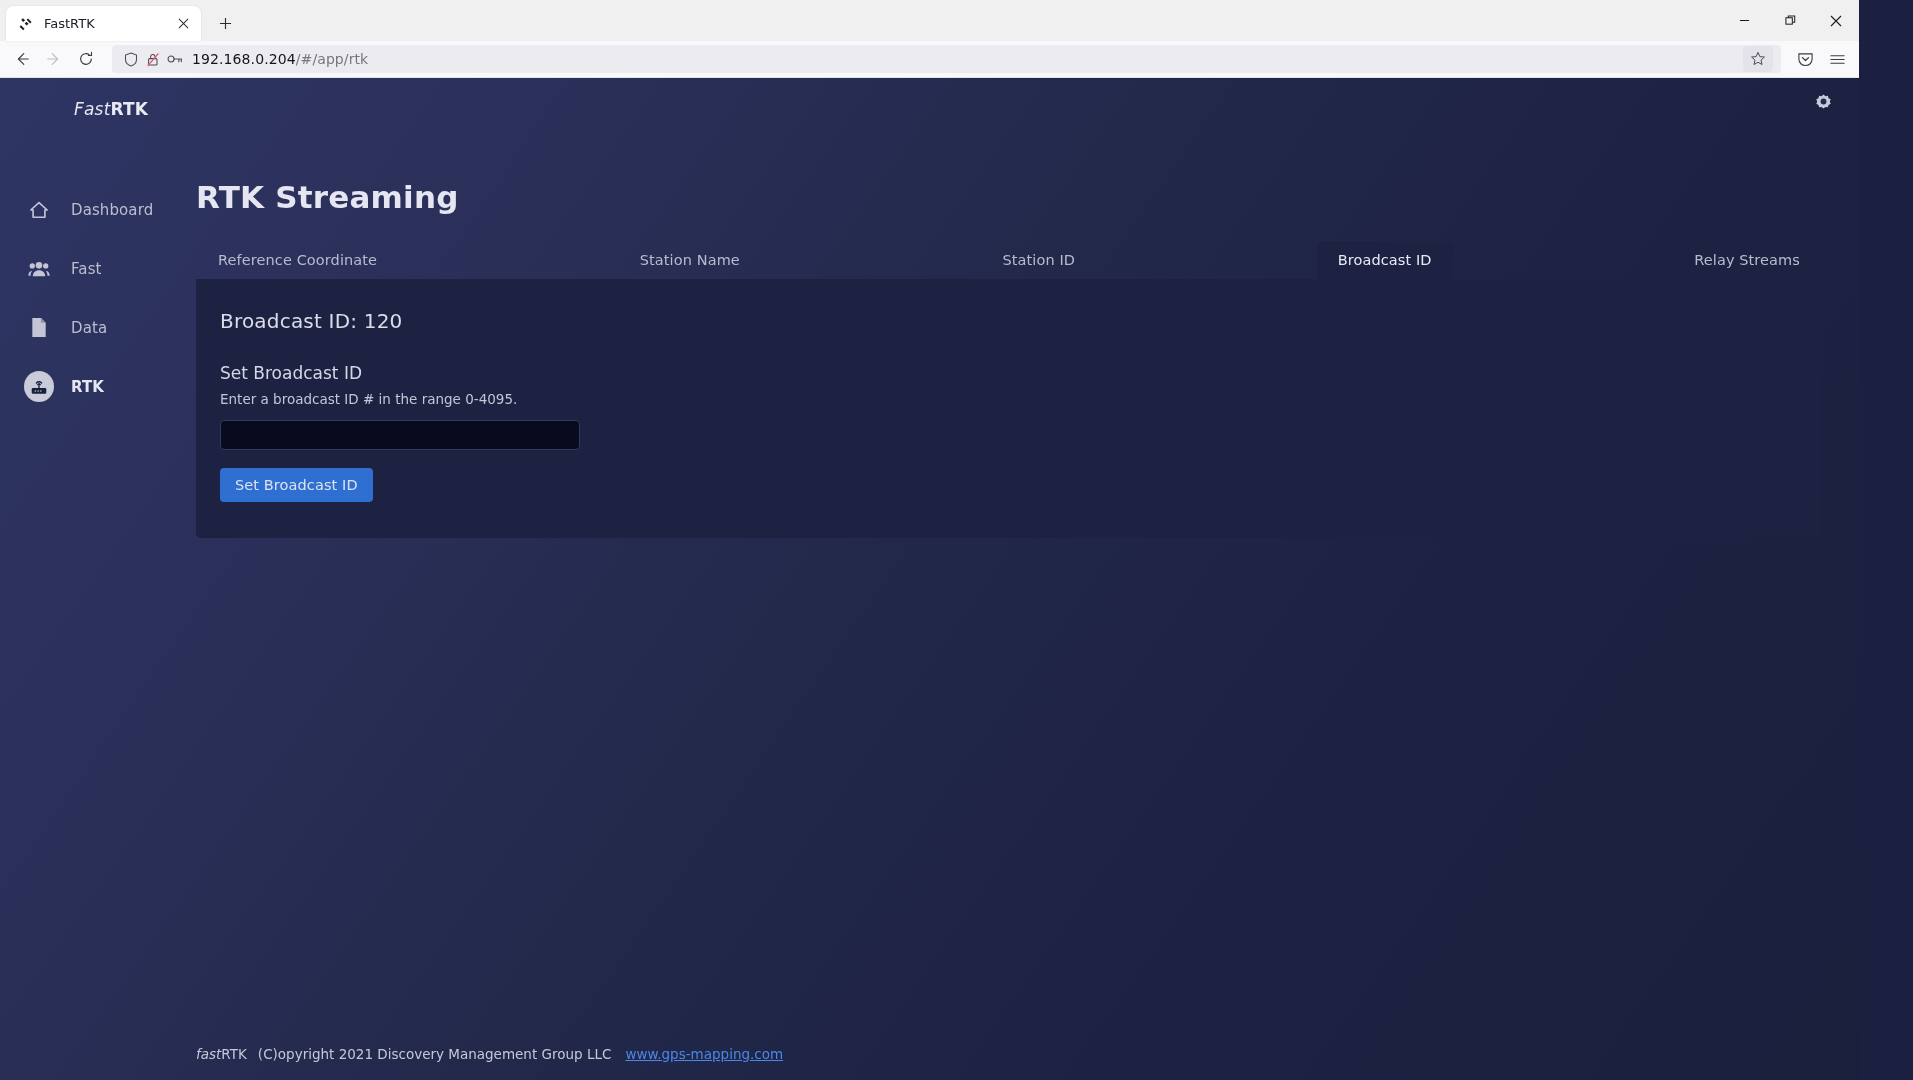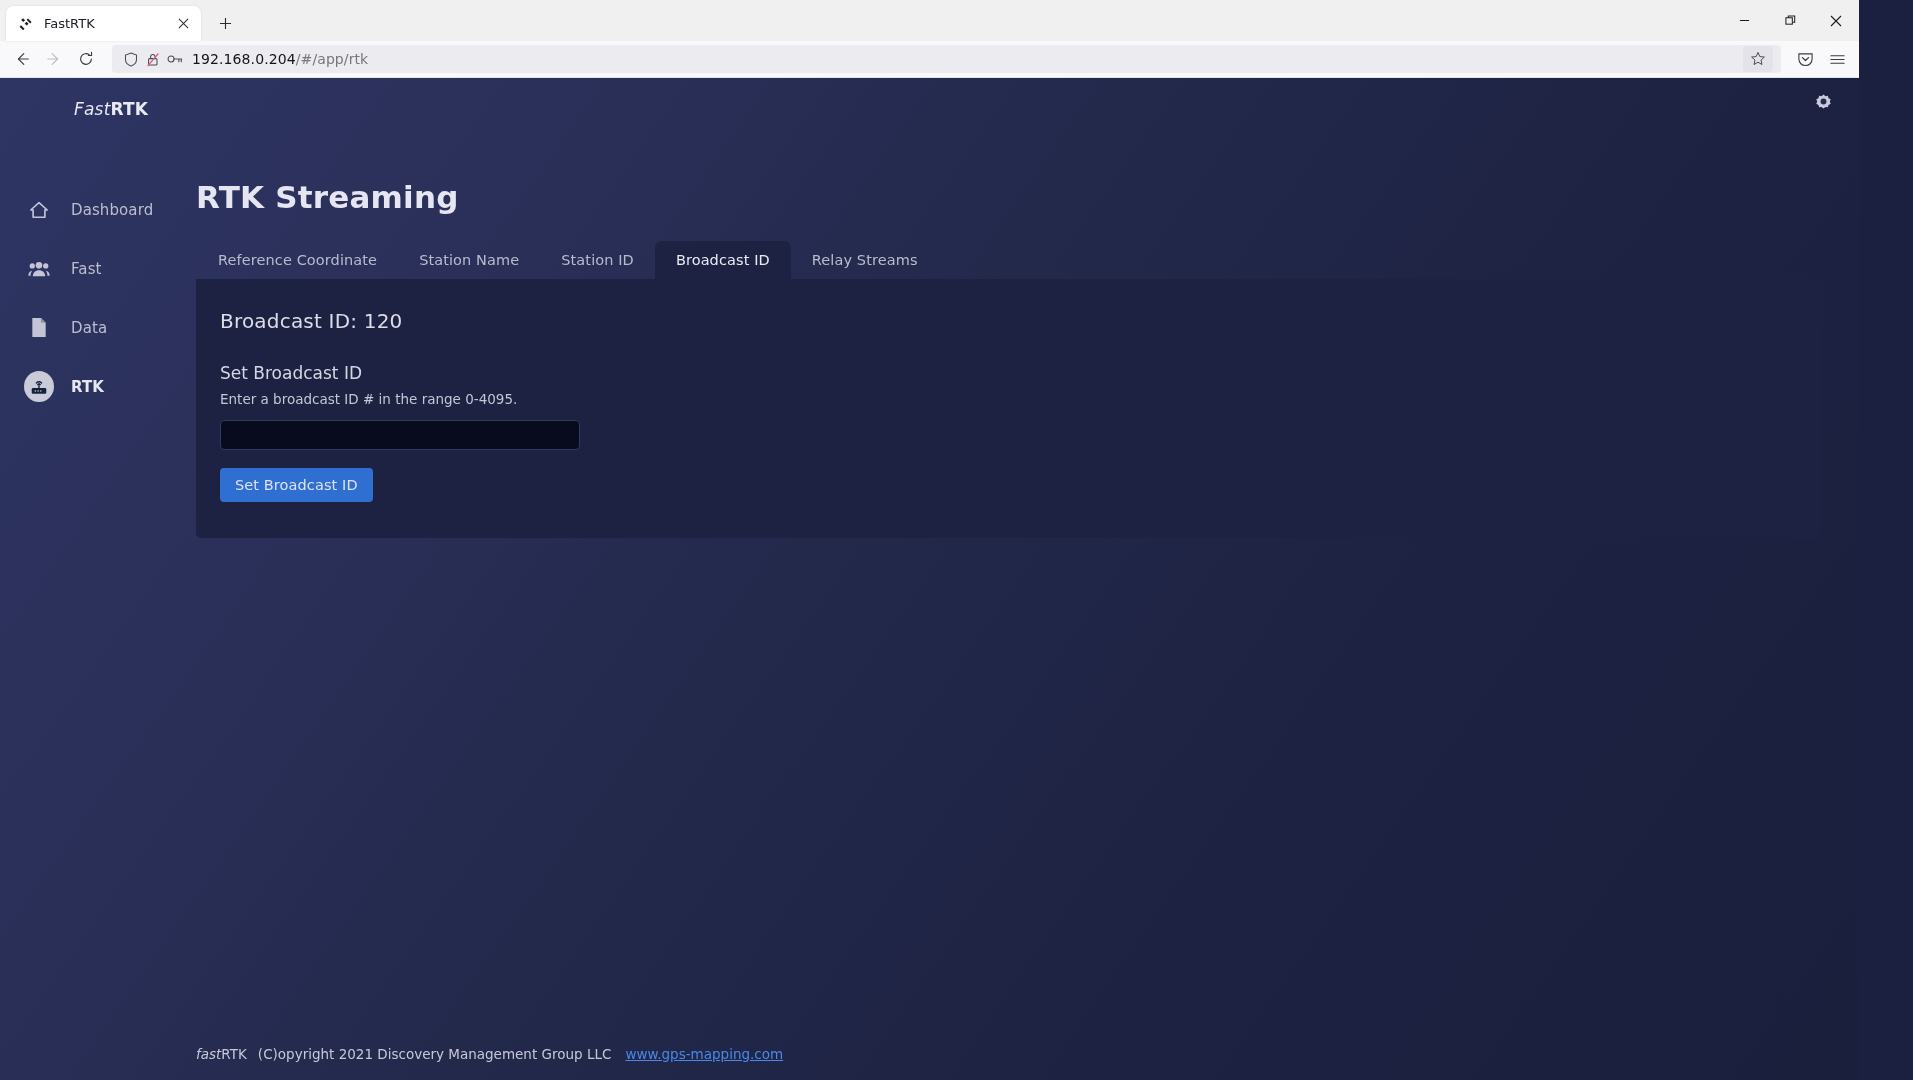--- a/index.html
+++ b/index.html
@@ -126,21 +126,21 @@
   }
   .nav-item.active .nav-label { color: #e6e7f0; font-weight: 700; }
 
   
   .main { flex: 1; padding: 0 38px 0 0; position: relative; }
   .page-title {
     font-size: 31px; font-weight: 700; color: #e5e6f1;
     margin-top: 53px; margin-bottom: 0; letter-spacing: 0.2px;
   }
 
-  .tabs { display: flex; margin-top: 26px; padding-left: 1px; }
+  .tabs { display: flex; margin-top: 26px; padding-left: 1px; justify-content: space-between; }
   .tab {
     padding: 11px 21px 11px 21px; font-size: 14.5px;
     color: #b9bbcd; border-radius: 7px 7px 0 0; letter-spacing: 0.1px;
   }
   .tab.active { background: #1d2242; color: #e9eaf3; }
 
   .card {
     background: #1d2242; border-radius: 0 5px 5px 5px;
     padding: 30px 0 36px 24px; min-height: 222px;
     margin-right: 0;

